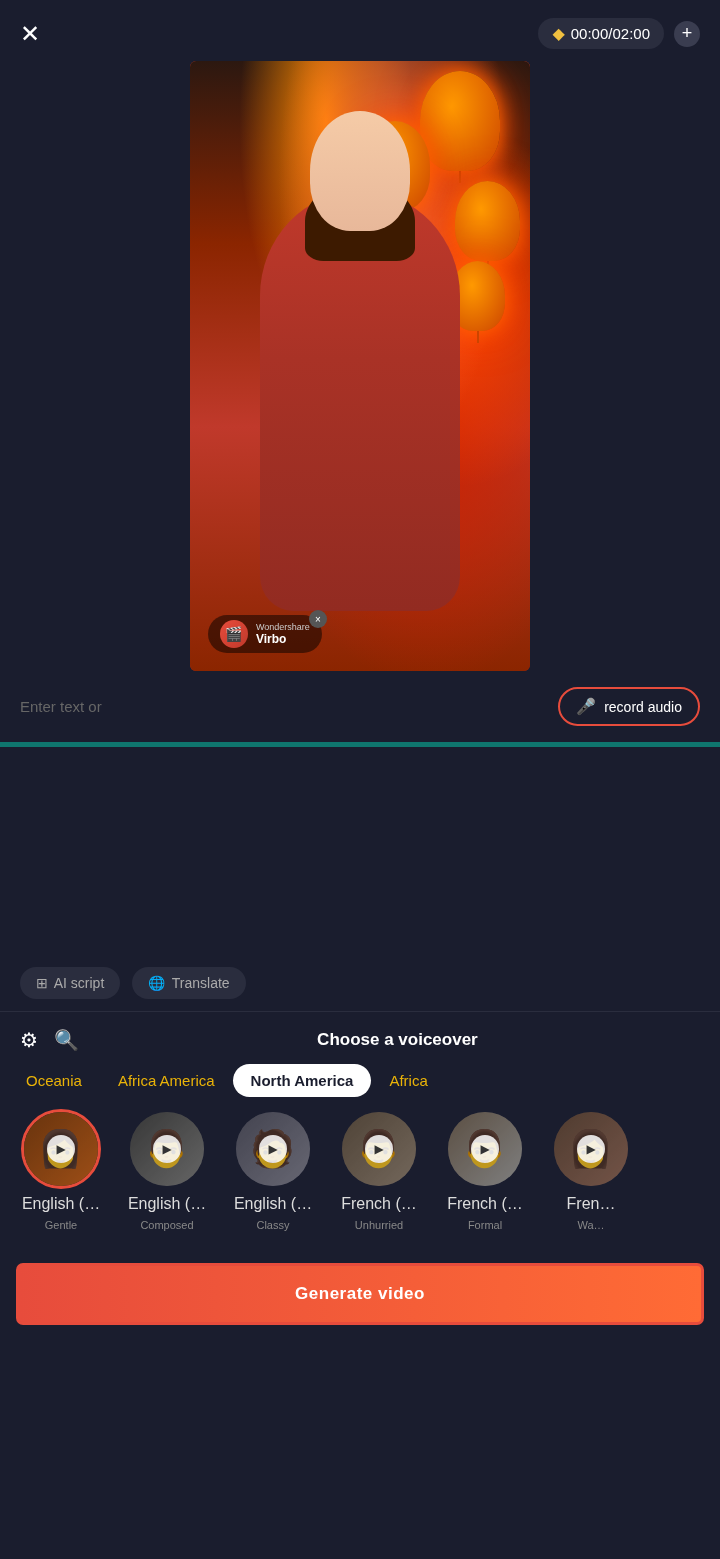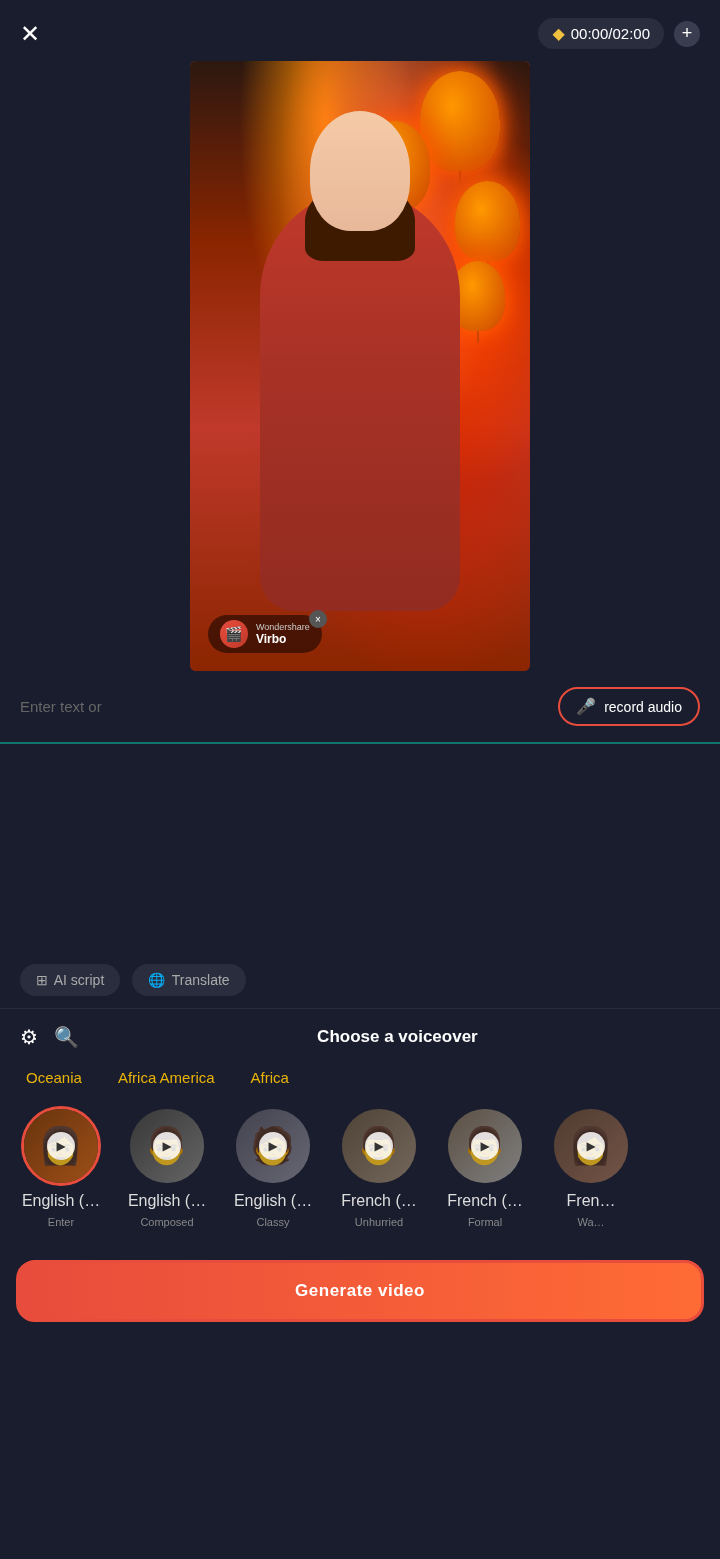--- a/index.html
+++ b/index.html
@@ -188,21 +188,21 @@
       cursor: pointer;
     }
 
     
     .text-input-area {
       padding: 16px 20px;
       background: #1a1d2e;
       display: flex;
       align-items: center;
       gap: 12px;
-      border-bottom: 2px solid #0f766e;
+      border-bottom: 5px solid #0f766e;
     }
     .input-placeholder {
       color: #666;
       font-size: 15px;
       flex: 1;
     }
     .record-audio-btn {
       display: flex;
       align-items: center;
       gap: 8px;
@@ -375,21 +375,21 @@
     
     .generate-section {
       padding: 12px 16px 24px;
       background: #1a1d2e;
     }
     .generate-btn {
       width: 100%;
       padding: 18px;
       background: linear-gradient(90deg, #e74c3c, #ff6b35);
       border: 3px solid #e74c3c;
-      border-radius: 19px;
+      border-radius: 7px;
       color: #fff;
       font-size: 17px;
       font-weight: 700;
       cursor: pointer;
       letter-spacing: 0.5px;
     }
 
     
     .content-spacer {
       height: 200px;
@@ -460,36 +460,37 @@
     <div class="voiceover-controls">
       <span class="control-icon">⚙</span>
       <span class="control-icon">🔍</span>
     </div>
     <div class="voiceover-title">Choose a voiceover</div>
   </div>
 
   <div class="region-tabs">
     <button class="region-tab">Oceania</button>
     <button class="region-tab">Africa America</button>
+    <button class="region-tab active">North America</button>
     <button class="region-tab">Africa</button>
   </div>
 
   <div class="voice-cards">
 
     <div class="voice-card">
       <div class="avatar-circle selected">
         <div class="avatar-bg av1">
           <span style="font-size:36px;">👩</span>
         </div>
         <div class="play-overlay">
           <div class="play-btn">▶</div>
         </div>
       </div>
       <span class="voice-name">English (…</span>
-      <span class="voice-style">Enter</span>
+      <span class="voice-style">Gentle</span>
     </div>
 
     <div class="voice-card">
       <div class="avatar-circle">
         <div class="avatar-bg av2">
           <span style="font-size:36px;">👨</span>
         </div>
         <div class="play-overlay">
           <div class="play-btn">▶</div>
         </div>

